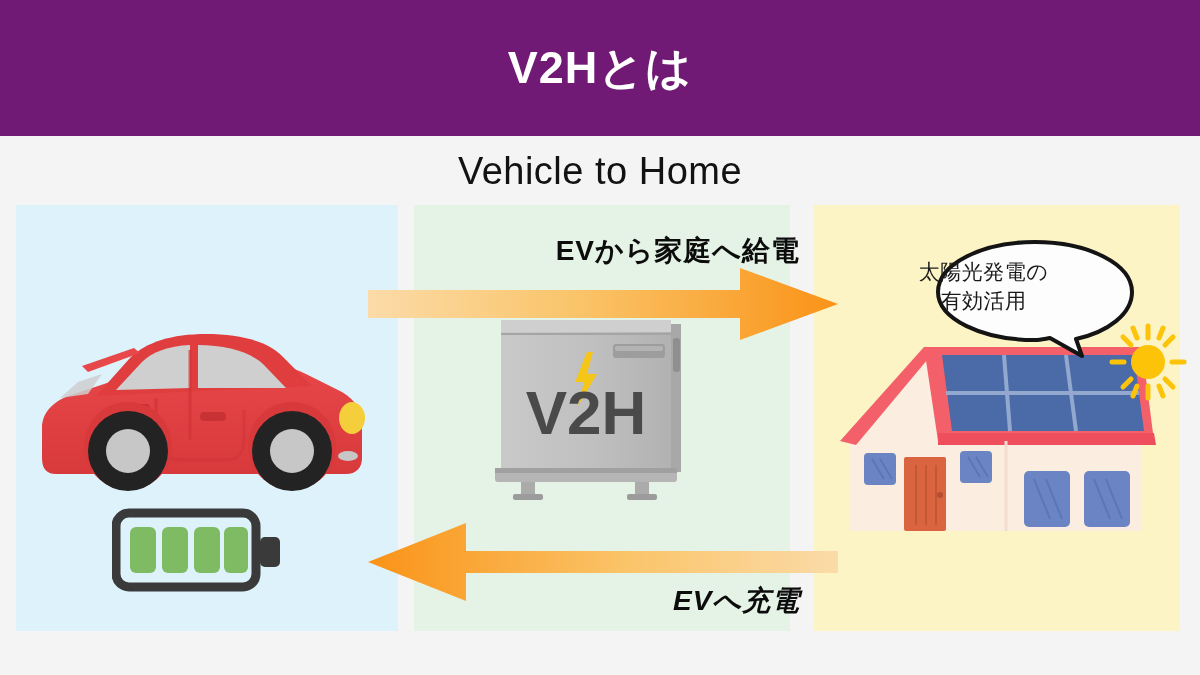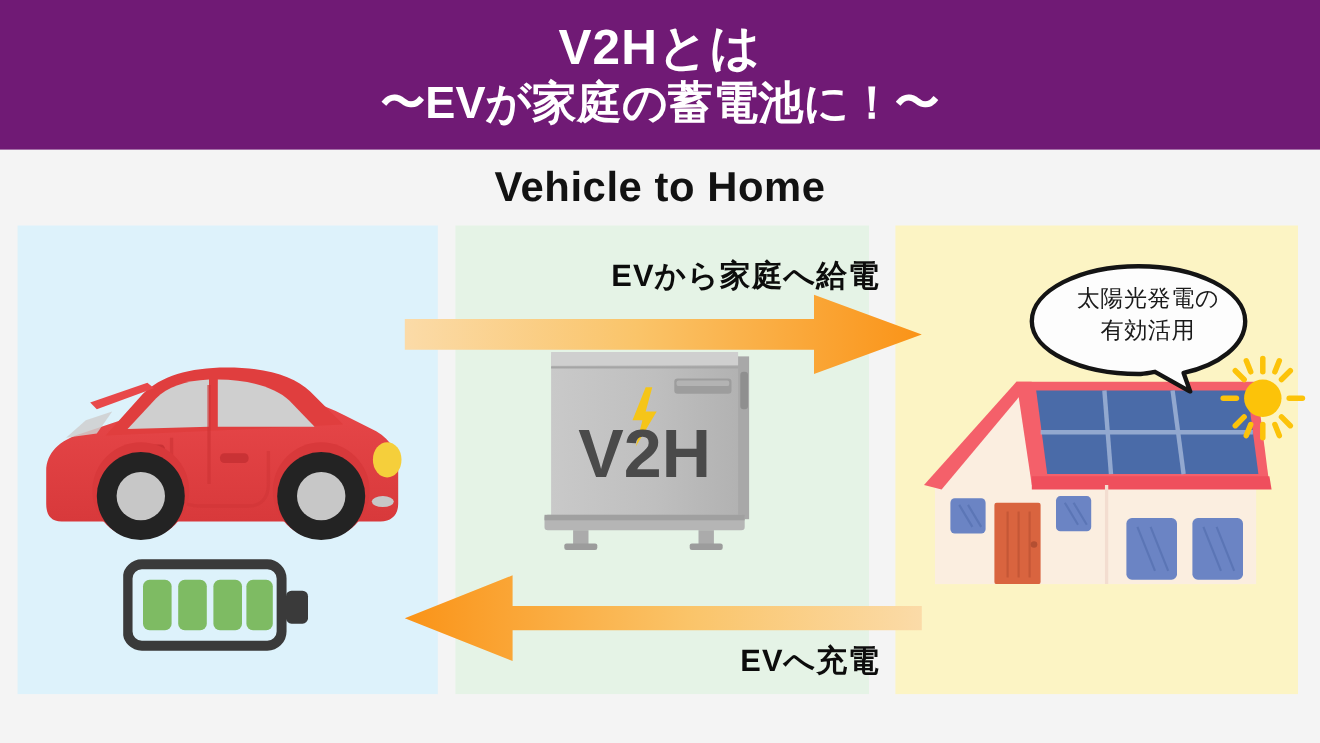--- a/index.html
+++ b/index.html
@@ -24,67 +24,66 @@
   }
   .banner-line2 {
     font-size: 41px; font-weight: bold; letter-spacing: 0px;
     line-height: 1.15; margin-top: 2px;
   }
 
   
   .subtitle {
     position: absolute; left: 0; top: 150px; width: 1200px;
     text-align: center; color: #121212;
-    font-size: 38px; font-weight: bold; letter-spacing: 0.5px;
+    font-size: 38px; font-weight: normal; letter-spacing: 0.5px;
   }
 
   
   .panel { position: absolute; top: 205px; height: 426px; }
   .panel-ev    { left: 16px;  width: 382px; background: #ddf2fb; }
   .panel-v2h   { left: 414px; width: 376px; background: #e5f3e6; }
   .panel-home  { left: 814px; width: 366px; background: #fcf4c4; }
 
   
   .arrow-wrap { position: absolute; }
   .arrow-right { left: 368px; top: 268px; width: 470px; height: 72px; }
   .arrow-left  { left: 368px; top: 523px; width: 470px; height: 78px; }
   .arrow-wrap svg { display: block; width: 100%; height: 100%; overflow: visible; }
 
   .arrow-label {
     position: absolute; text-align: right;
     color: #0c0c0c; font-size: 28px; font-weight: bold;
     letter-spacing: 1px; white-space: nowrap;
   }
   .label-top    { left: 400px; top: 232px; width: 400px; }
-  .label-bottom { left: 400px; top: 582px; width: 400px; }
+  .label-bottom { left: 400px; top: 582px; width: 400px; font-style: italic; }
 
   
   .art { position: absolute; }
   .car-art     { left: 30px;  top: 320px; width: 340px; height: 195px; }
   .battery-art { left: 112px; top: 505px; width: 175px; height: 90px; }
   .v2h-art     { left: 483px; top: 310px; width: 215px; height: 195px; }
   .house-art   { left: 834px; top: 345px; width: 330px; height: 190px; }
   .sun-art     { left: 1108px; top: 322px; width: 80px; height: 80px; }
   .bubble-art  { left: 930px;  top: 238px; width: 210px; height: 120px; }
 
   .bubble-text {
-    position: absolute; left: 956px; top: 258px; width: 175px;
+    position: absolute; left: 896px; top: 258px; width: 175px;
     text-align: center; color: #1a1a1a;
     font-size: 21px; line-height: 1.38; letter-spacing: 0.5px;
   }
   .bubble-text div { white-space: nowrap; }
 </style>
 </head>
 <body>
 
 <div id="stage">
 
   <div class="banner">
     <div class="banner-line1">V2Hとは</div>
-    <div class="banner-line2">〜EVが家庭の蓄電池に！〜</div>
   </div>
 
   <div class="subtitle">Vehicle to Home</div>
 
   <div class="panel panel-ev"></div>
   <div class="panel panel-v2h"></div>
   <div class="panel panel-home"></div>
 
   <div class="art car-art">
     <svg viewBox="0 0 340 195">

